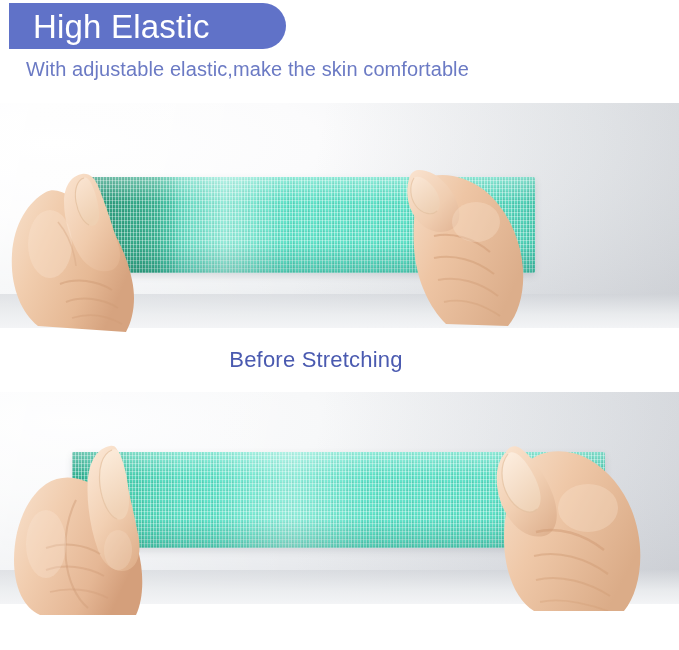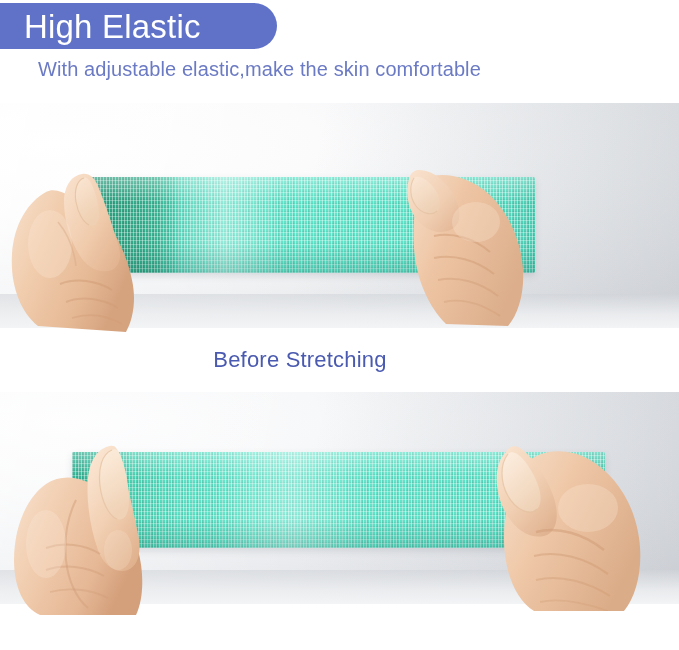--- a/index.html
+++ b/index.html
@@ -13,21 +13,21 @@
     position: relative;
   }
 
   .page { width: 679px; height: 650px; position: relative; background: #fff; }
 
   
   .header { position: absolute; left: 0; top: 0; width: 679px; height: 100px; }
 
   .title-pill {
     position: absolute;
-    left: 0; top: 3px;
+    left: 9px; top: 3px;
     height: 46px;
     width: 277px;
     background: #6072c8;
     border-radius: 0 26px 26px 0;
     display: flex;
     align-items: center;
   }
   .title-text {
     color: #ffffff;
     font-size: 33px;
@@ -39,21 +39,20 @@
   }
 
   .subtitle {
     position: absolute;
     left: 26px; top: 58px;
     color: #6b7ac4;
     font-size: 20px;
     font-weight: 400;
     letter-spacing: 0.1px;
     white-space: nowrap;
-    margin-left: 12px;
   }
 
   
   .panel {
     position: absolute;
     left: 0; width: 679px;
     overflow: hidden;
   }
   #panel-before { top: 103px; height: 225px; }
   #panel-after  { top: 392px; height: 212px; }
@@ -141,21 +140,21 @@
   .hand svg { display: block; }
 
   #hand-left-before  { left: 8px;   top: 168px; }
   #hand-right-before { left: 404px; top: 166px; }
   #hand-left-after   { left: 6px;   top: 440px; }
   #hand-right-after  { left: 492px; top: 436px; }
 
   
   .caption {
     position: absolute;
-    left: 0; width: 600px;
+    left: 16px; width: 600px;
     text-align: center;
     color: #4a5ab0;
     font-size: 22px;
     font-weight: 400;
     letter-spacing: 0.2px;
   }
   #caption-before { top: 347px; }
   #caption-after  { top: 618px; }
 </style>
 </head>

